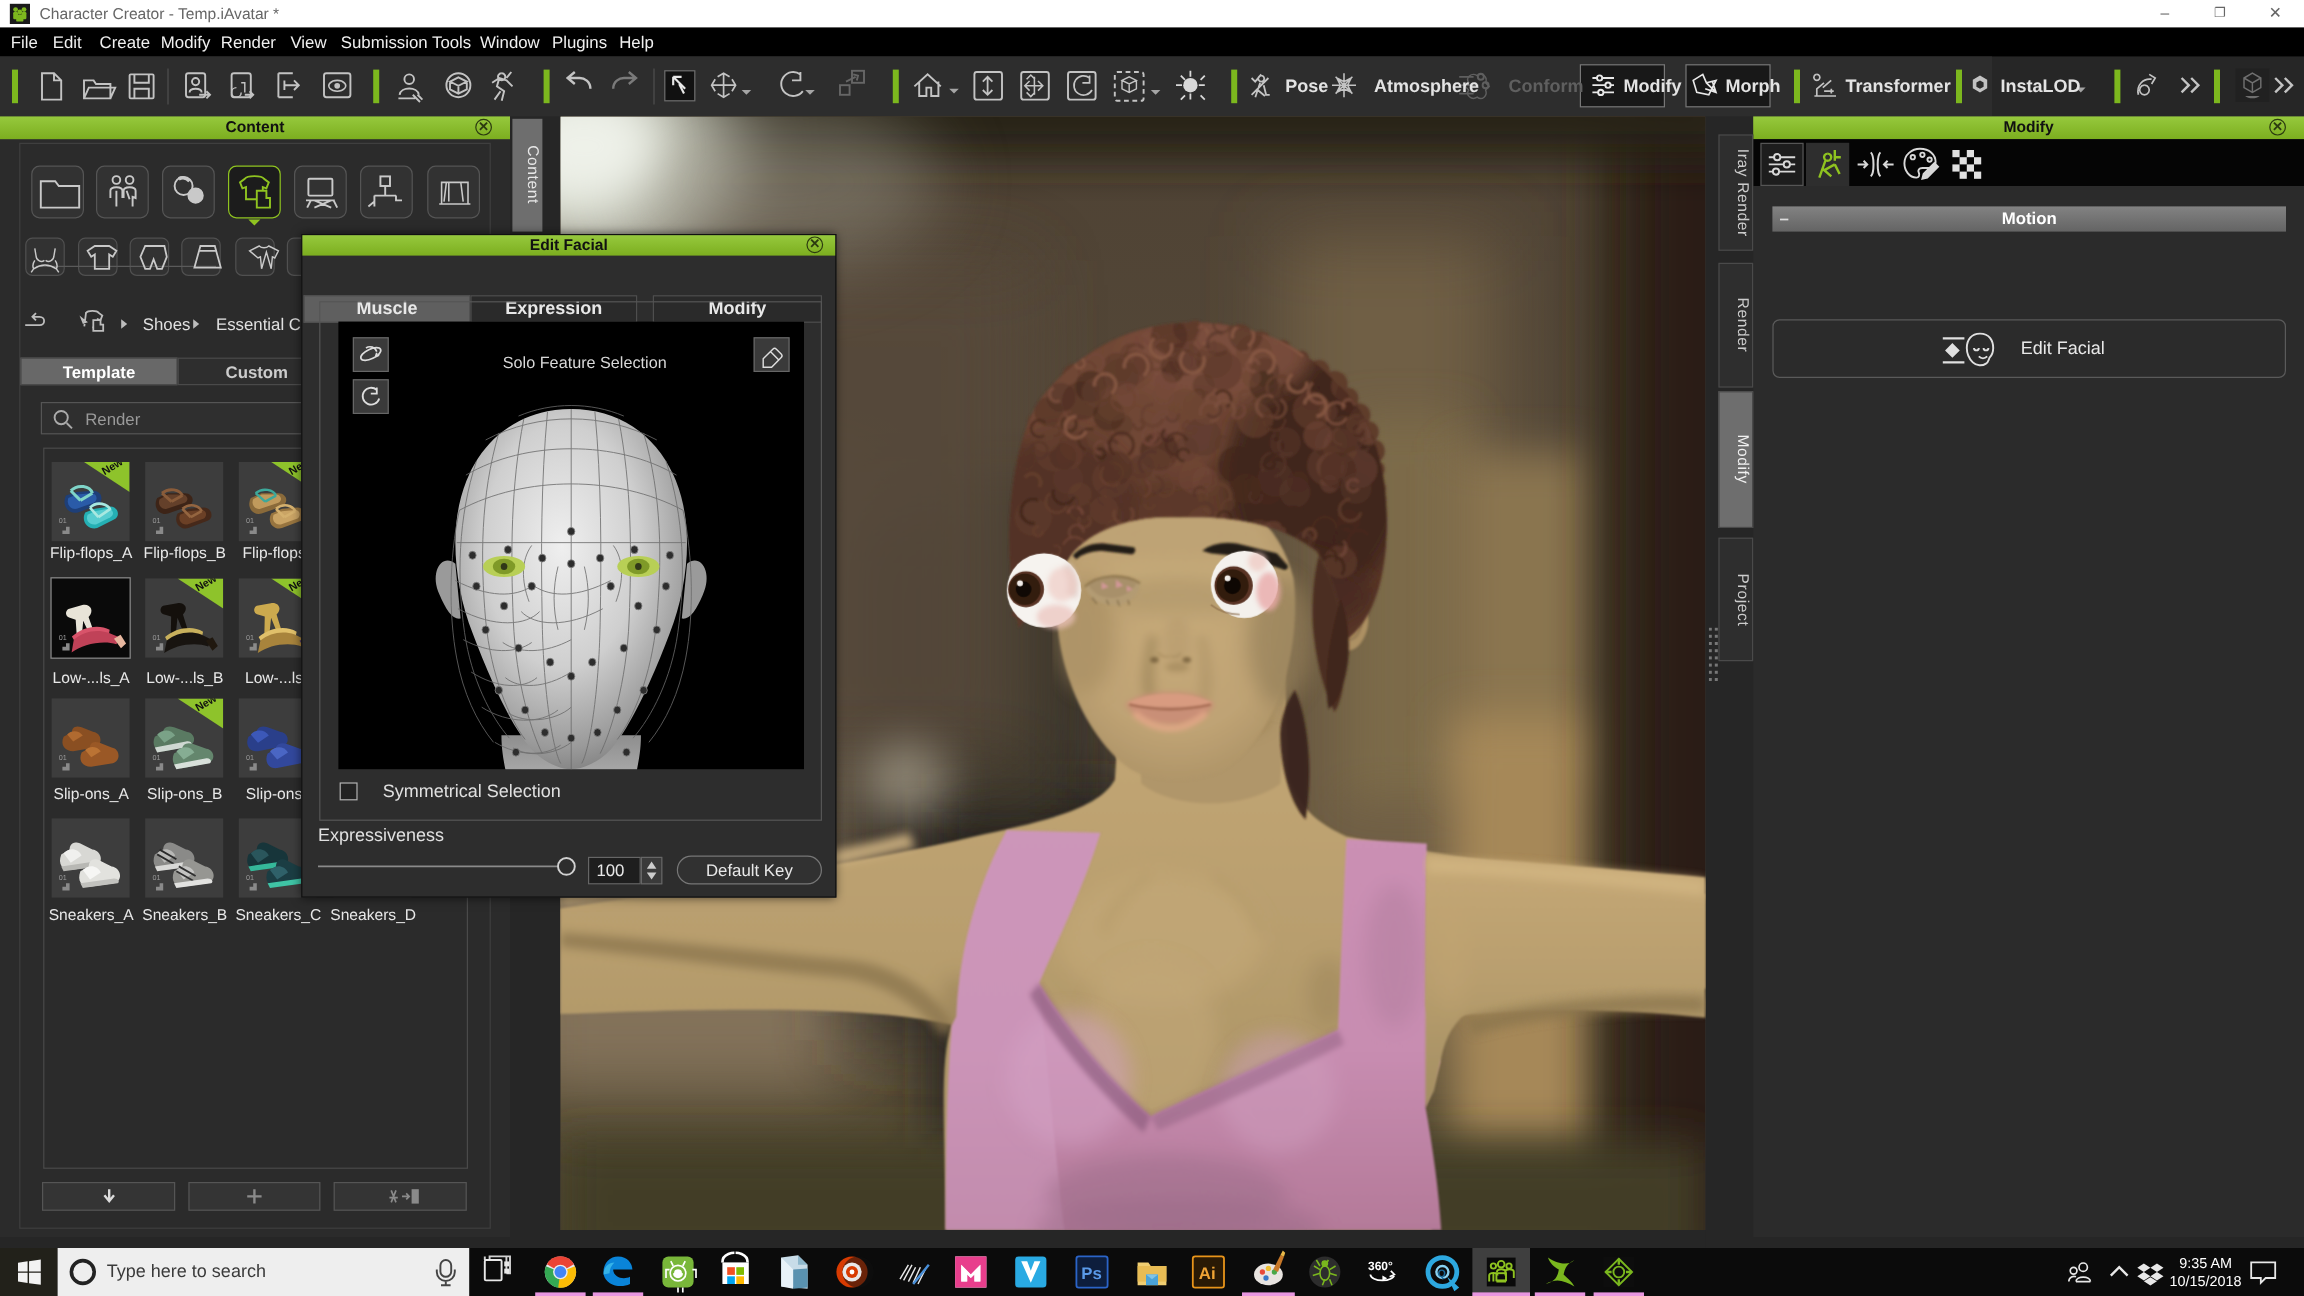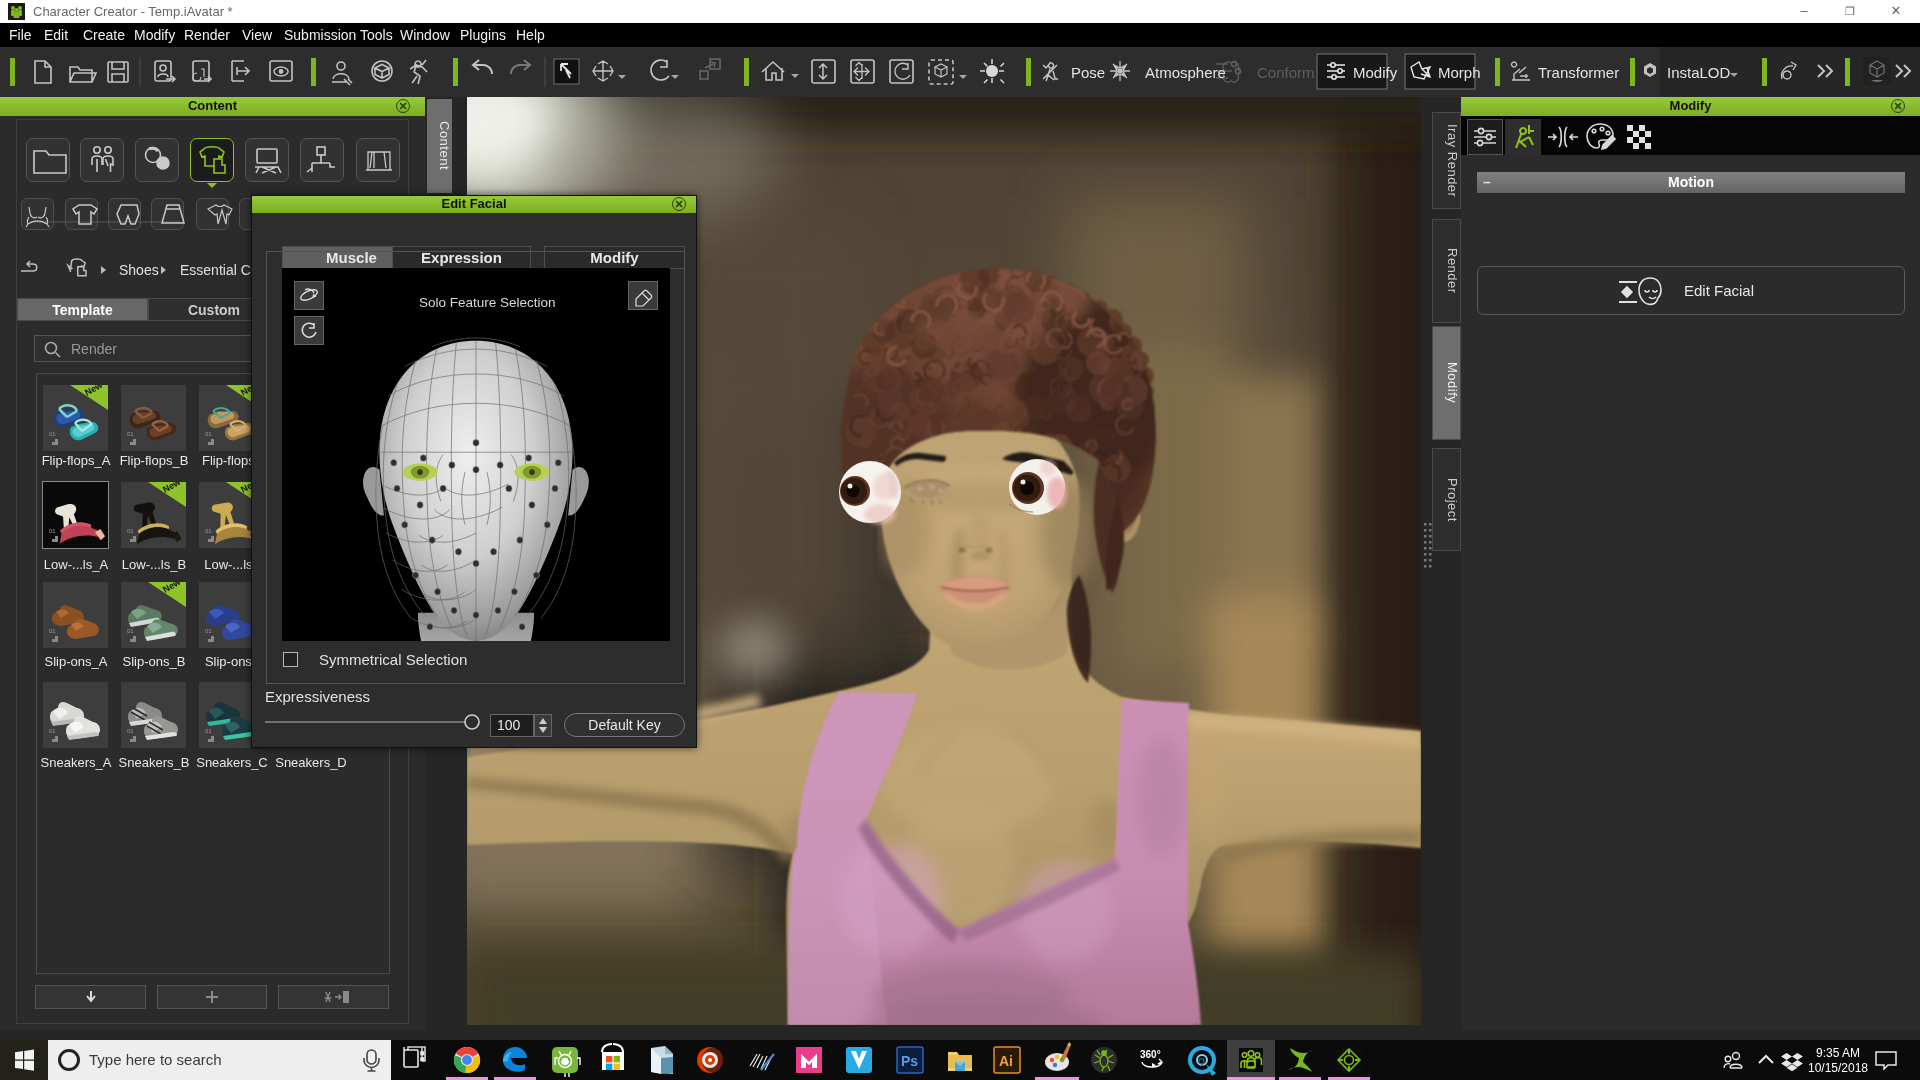--- a/index.html
+++ b/index.html
@@ -4,21 +4,21 @@
 <style>
 *{margin:0;padding:0;box-sizing:border-box;font-family:"Liberation Sans",sans-serif;}
 html,body{width:1920px;height:1080px;overflow:hidden;background:#262626;}
 .abs{position:absolute;}
 #titlebar{left:0;top:0;width:1920px;height:23px;background:#fff;}
 #titlebar .ticon{left:8px;top:3px;width:17px;height:17px;}
 #titlebar .ttext{left:33px;top:4px;font-size:13px;color:#666;}
 .wc{top:0;height:23px;width:46px;color:#666;text-align:center;font-size:13px;line-height:22px;}
 #menubar{left:0;top:23px;width:1920px;height:24px;background:#000;}
 .mi{top:4px;font-size:14px;color:#f0f0f0;}
-#toolbar{left:0;top:47px;width:1660px;height:50px;background:#2d2d2d;}
+#toolbar{left:0;top:47px;width:1660px;height:50px;background:#2d2d2d;font-weight:bold;}
 .tlabel{top:17px;font-size:15px;color:#e3e3e3;}
 .tlabel.dim{color:#5f5f5f;}
 
 #cpanel{left:0;top:97px;width:425px;height:934px;background:#2b2b2b;}
 .phead{height:19px;background:linear-gradient(#96c93d,#7cae1f);color:#111;font-weight:bold;font-size:13px;text-align:center;line-height:18px;}
 .pclose{position:absolute;top:2px;width:14px;height:14px;border:1px solid #2c3b10;border-radius:50%;color:#2c3b10;font-size:11px;line-height:13px;text-align:center;}
 #ctab{left:427px;top:99px;width:25px;height:94px;background:#6e6e6e;color:#e8e8e8;font-size:13px;text-align:center;}
 .vtext{writing-mode:vertical-rl;height:100%;width:100%;letter-spacing:0.5px;}
 .bigbtn{top:41px;width:44px;height:44px;background:#323232;border:1px solid #555;border-radius:7px;}
 .smbtn{top:101px;width:33px;height:32px;background:#323232;border:1px solid #505050;border-radius:6px;}
@@ -901,21 +901,21 @@
 <circle cx="560" cy="391" r="7" fill="#0e0703"></circle>
 <circle cx="556" cy="385" r="2.5" fill="#fdf9f5" opacity="0.95"></circle>
 <path d="M542,407 c8,6 16,8 24,8" stroke="#8a6a4a" stroke-width="1.5" fill="none" opacity="0.6"></path>
 </g>
 </svg>
 </div>
 <div class="abs" id="vbottom"></div>
 <div class="abs" id="dialog">
   <div class="phead" style="height:17px;line-height:16px;">Edit Facial<div class="pclose" style="left:420px;top:1px;">✕</div></div>
   <div class="abs" id="dlgtabs">
-    <div class="dtab sel" style="left:30px;width:139px;">Muscle</div>
+    <div class="dtab sel" style="left:1px;width:139px;">Muscle</div>
     <div class="dtab" style="left:140px;width:139px;">Expression</div>
     <div class="dtab" style="left:292px;width:141px;">Modify</div>
   </div>
   <div class="abs" id="dgroup">
     <div class="abs" id="dimg">
       <svg class="abs" style="left:0;top:0;" width="388" height="373" viewBox="0 0 388 373">
         <defs>
           <radialGradient id="hgrad" cx="0.46" cy="0.38" r="0.75">
             <stop offset="0" stop-color="#efefef"></stop>
               <stop offset="0.45" stop-color="#cfcfcf"></stop>

